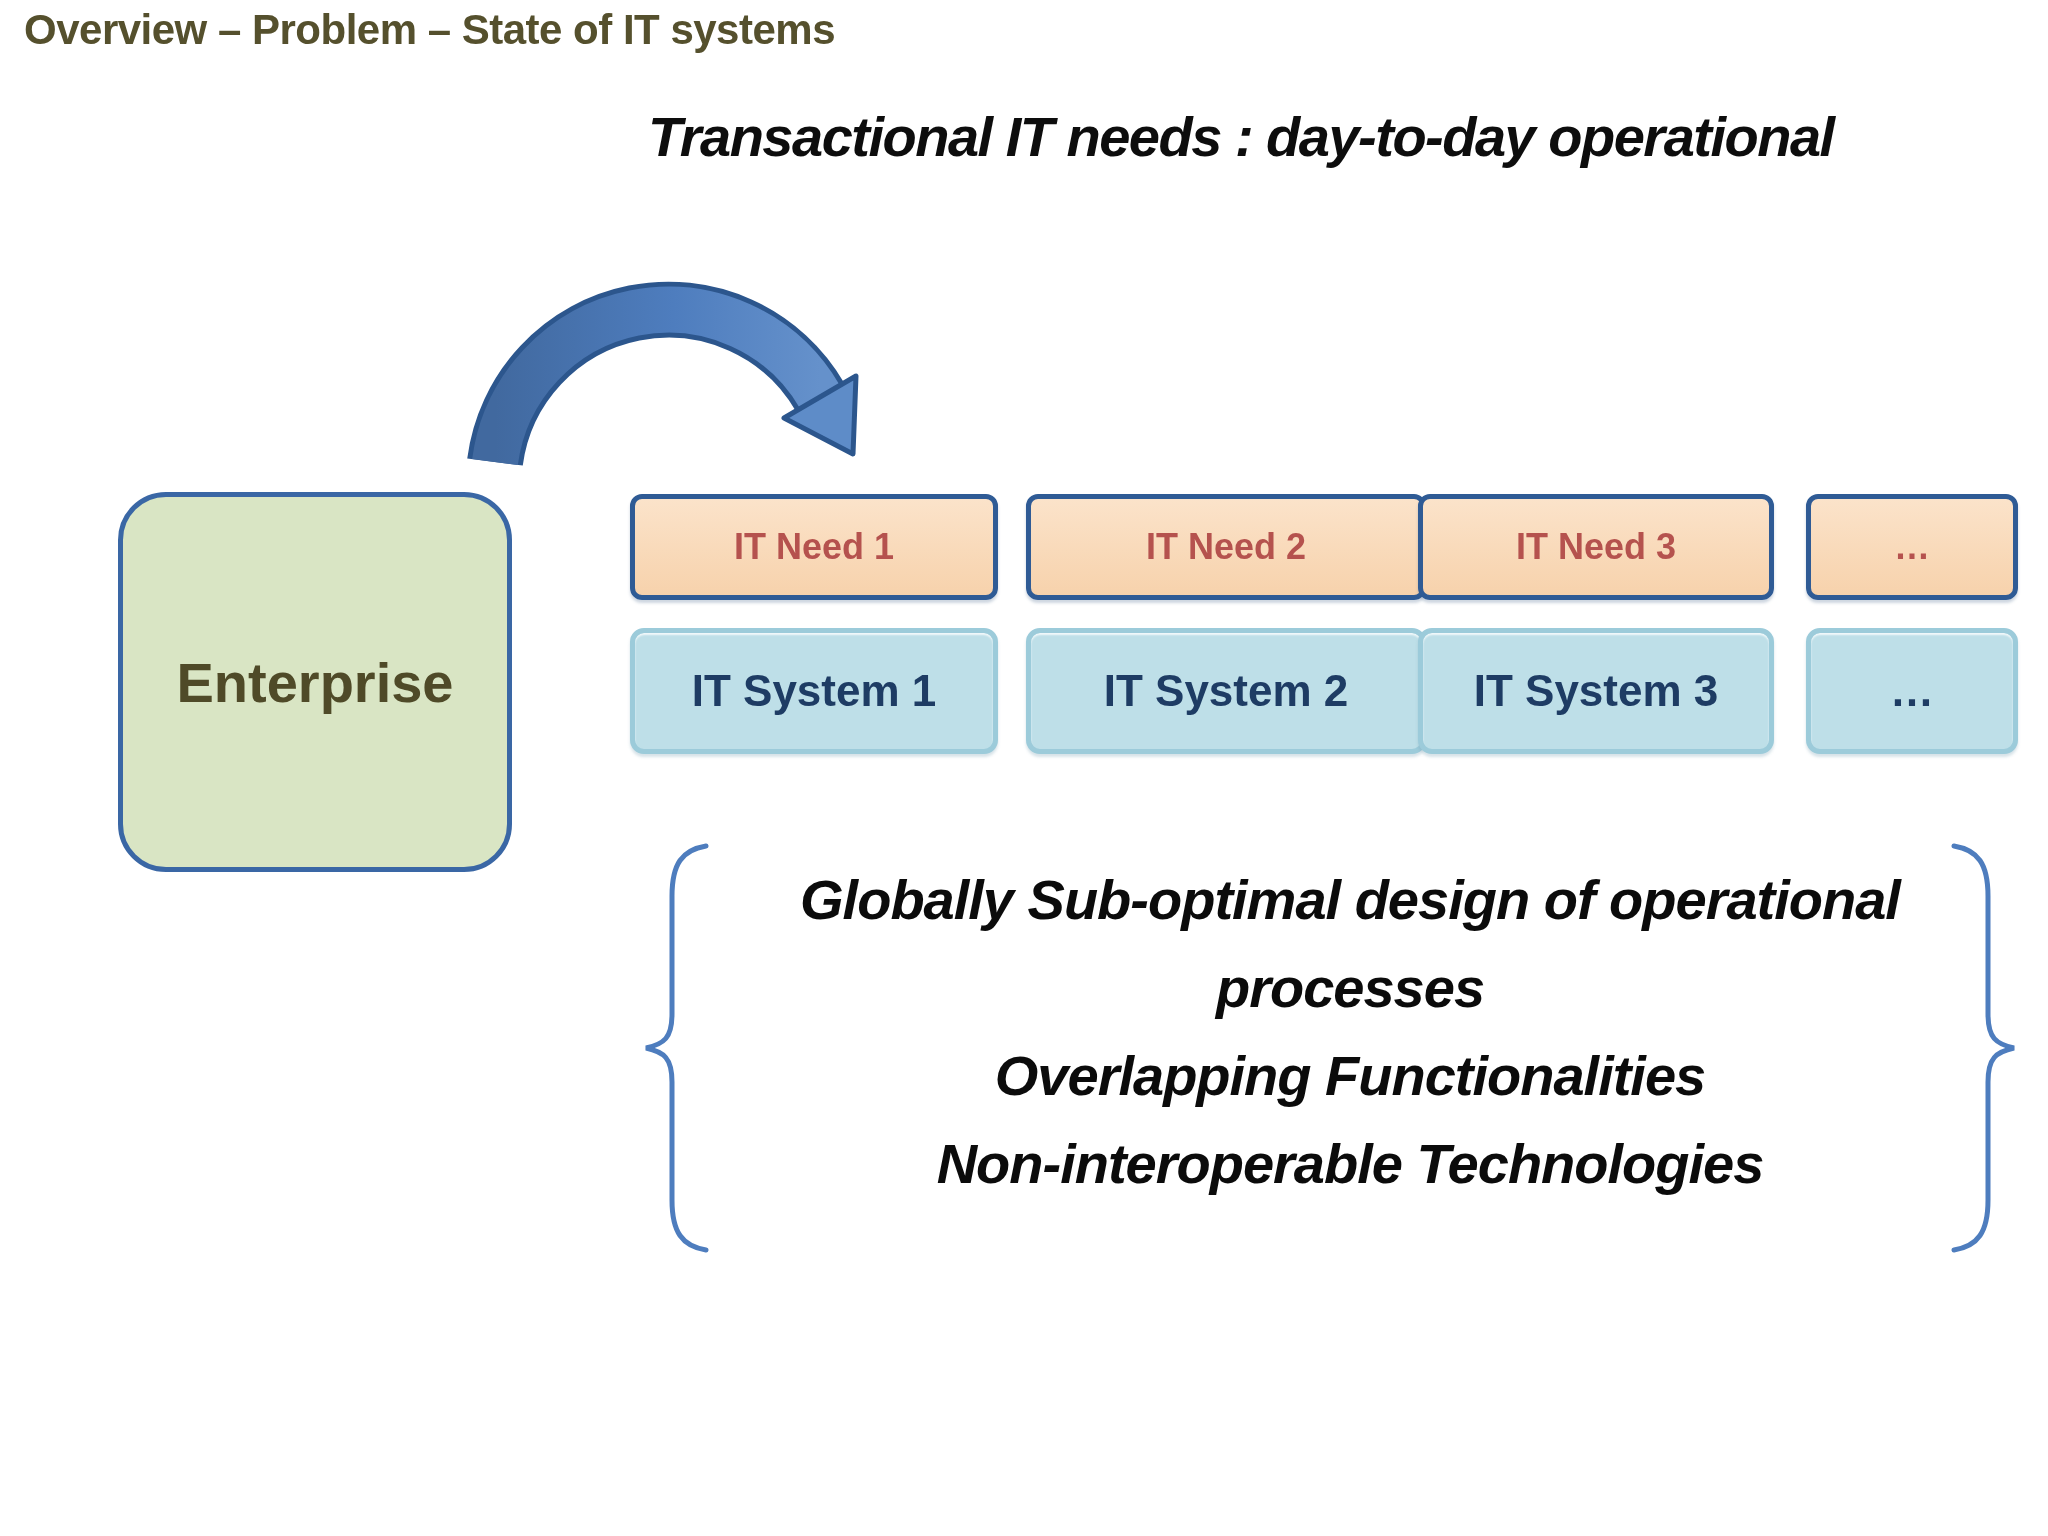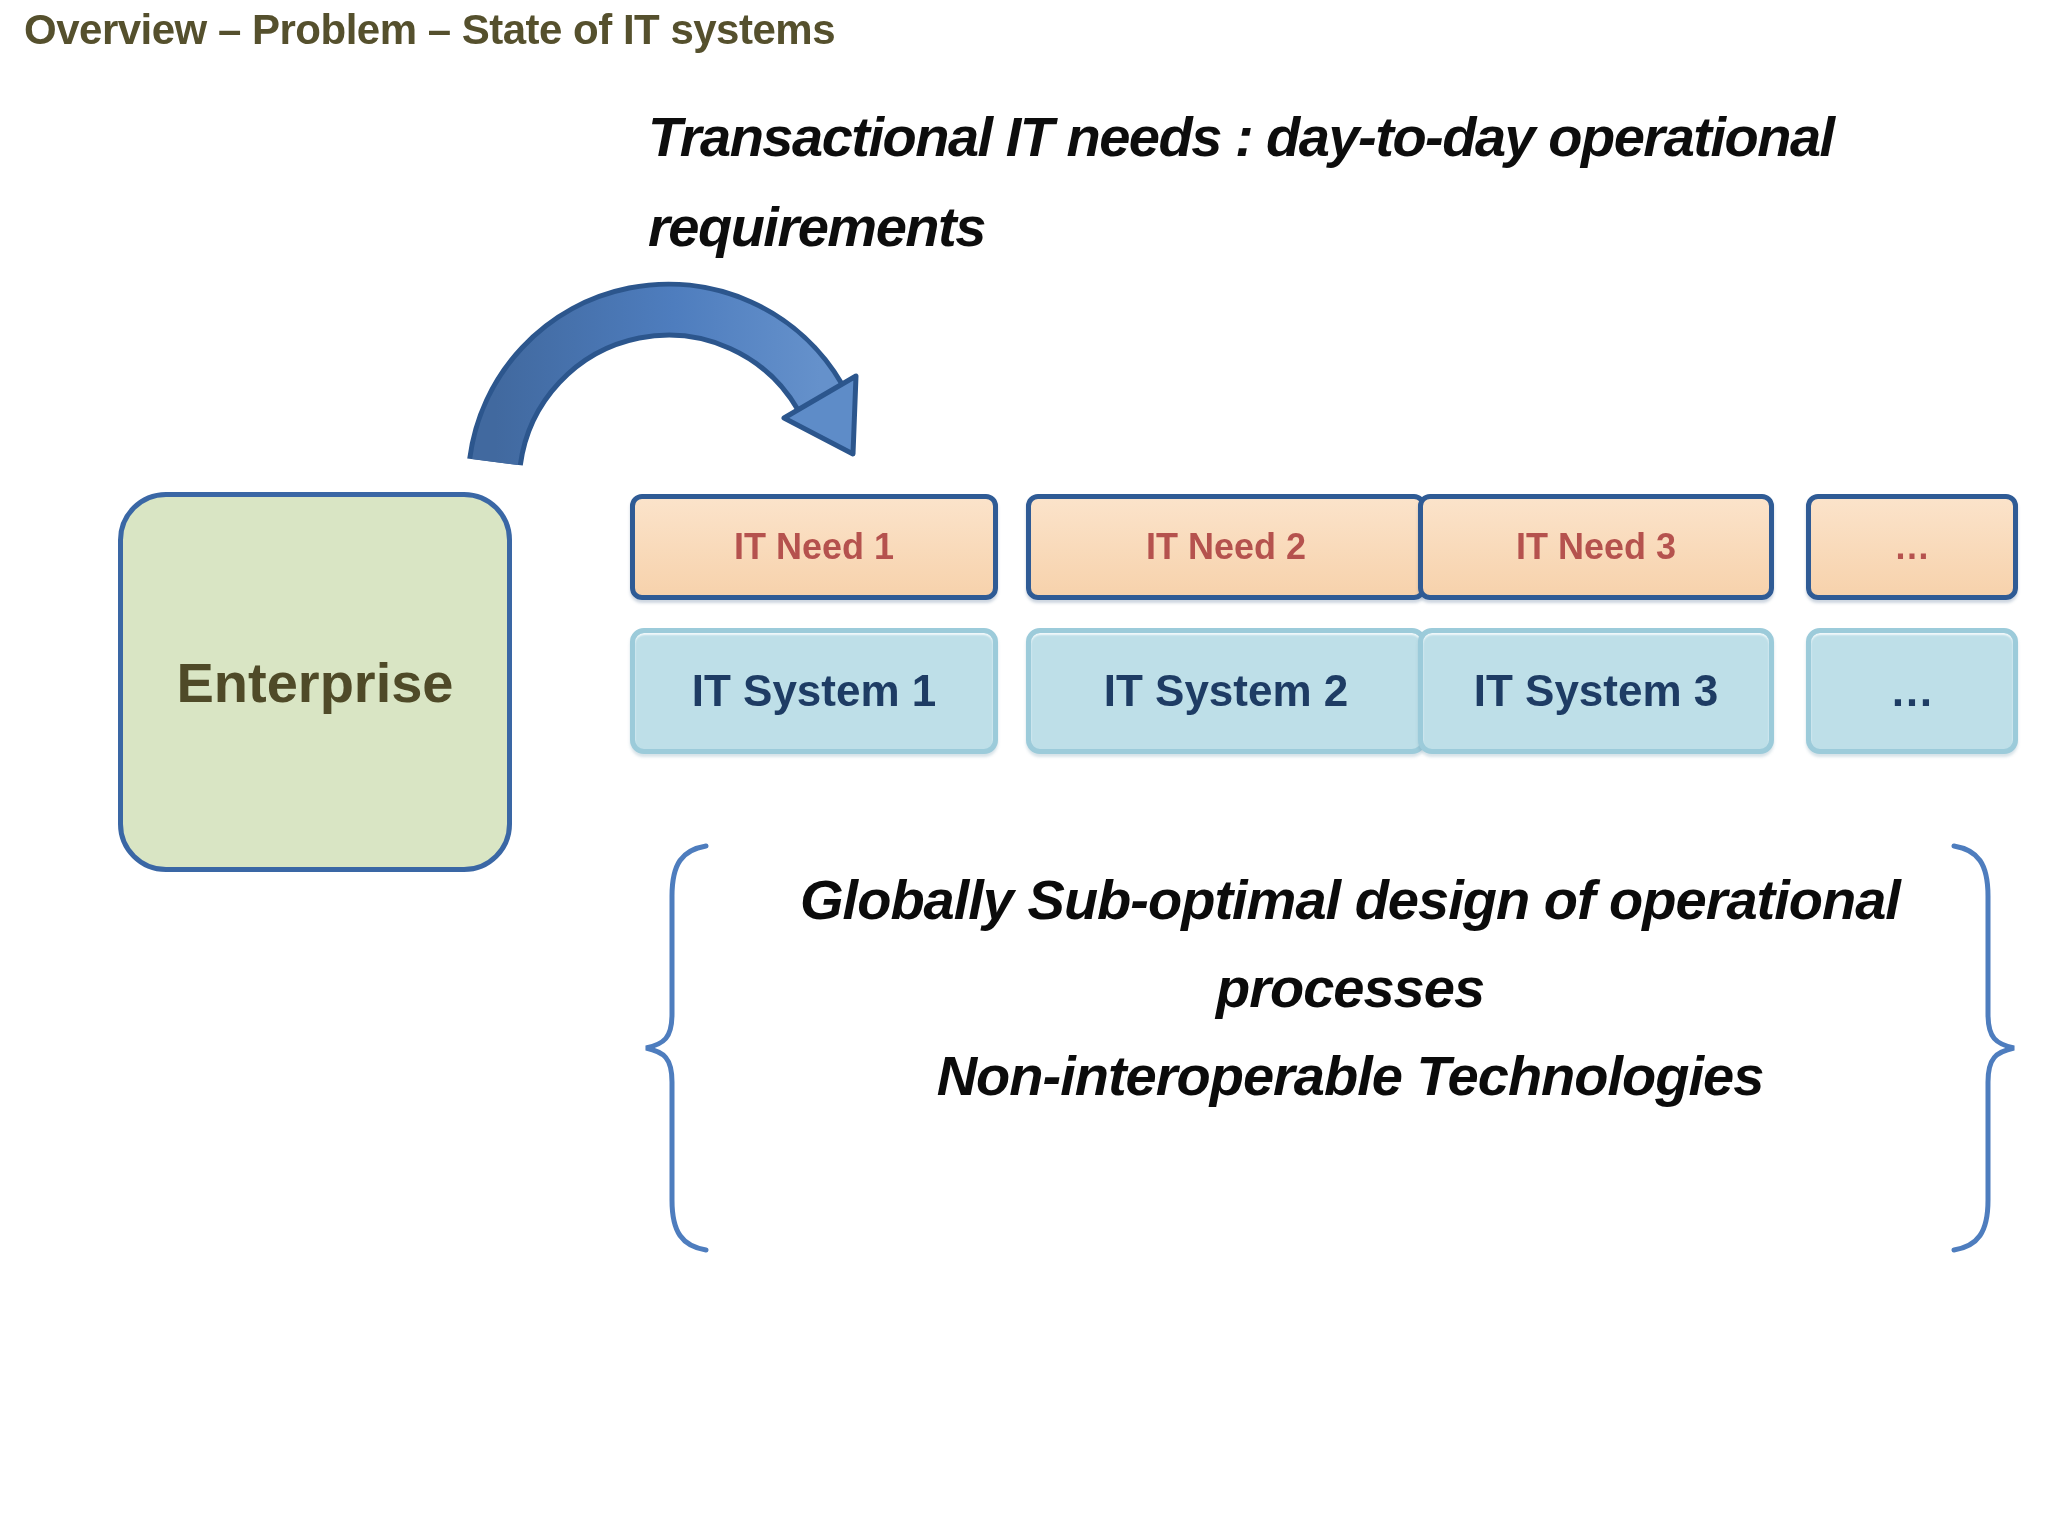--- a/index.html
+++ b/index.html
@@ -81,21 +81,20 @@
     color: #0b0b0b;
   }
 </style>
 </head>
 <body>
 
 <div class="abs slide-title">Overview – Problem – State of IT systems</div>
 
 <div class="abs heading">
   <div class="line">Transactional IT needs : day-to-day operational</div>
-  <div class="line">requirements</div>
 </div>
 
 <svg class="abs arrow-svg" viewBox="0 0 440 210" xmlns="http://www.w3.org/2000/svg">
   <defs>
     <linearGradient id="arrowGrad" x1="0" y1="0" x2="1" y2="0">
       <stop offset="0" stop-color="#41699F"></stop>
       <stop offset="0.55" stop-color="#4E7DBE"></stop>
       <stop offset="1" stop-color="#6591CB"></stop>
     </linearGradient>
   </defs>
@@ -136,14 +135,15 @@
 
 <svg class="abs brace-svg brace-left" viewBox="0 0 76 412" xmlns="http://www.w3.org/2000/svg">
   <path d="M 68 4 C 44 8, 34 22, 34 54 L 34 172 C 34 196, 26 202, 8 206 C 26 210, 34 216, 34 240 L 34 358 C 34 390, 44 404, 68 408" fill="none" stroke="#4E7DBE" stroke-width="5" stroke-linecap="round"></path>
 </svg>
 <svg class="abs brace-svg brace-right" viewBox="0 0 76 412" xmlns="http://www.w3.org/2000/svg">
   <path d="M 8 4 C 32 8, 42 22, 42 54 L 42 172 C 42 196, 50 202, 68 206 C 50 210, 42 216, 42 240 L 42 358 C 42 390, 32 404, 8 408" fill="none" stroke="#4E7DBE" stroke-width="5" stroke-linecap="round"></path>
 </svg>
 
 <div class="abs brace-text">
   <div>Globally Sub-optimal design of operational processes</div>
+  <div>Overlapping Functionalities</div>
   <div>Non-interoperable Technologies</div>
 </div>
 
 </body></html>

